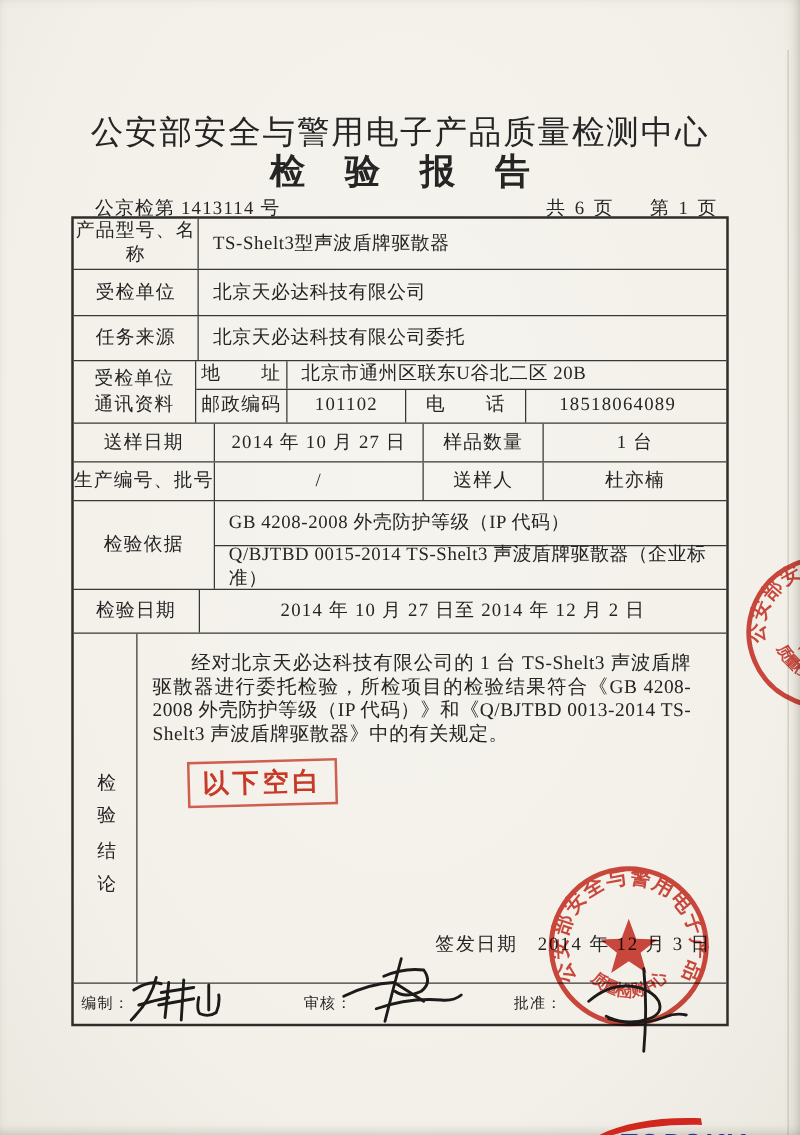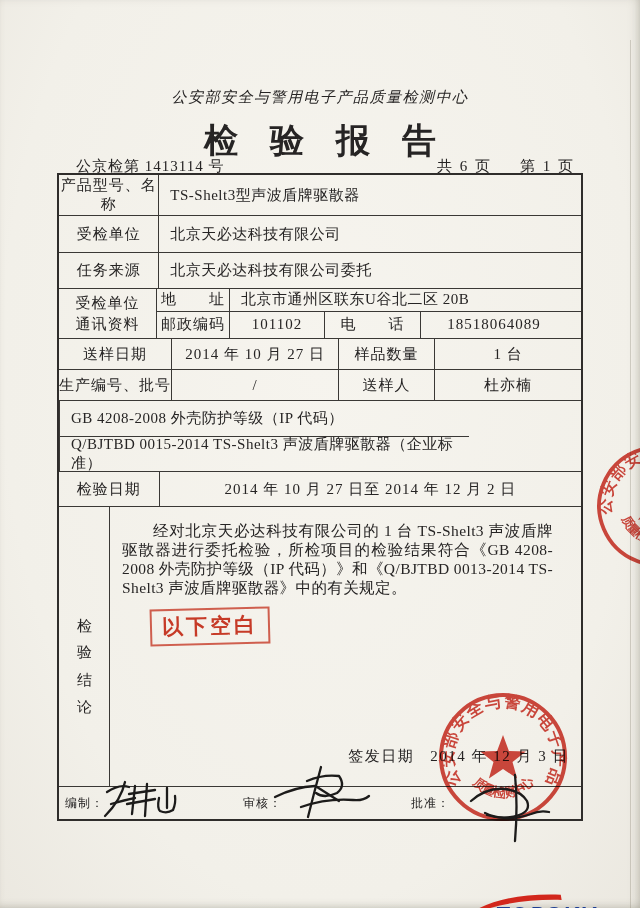--- a/index.html
+++ b/index.html
@@ -7,23 +7,23 @@
     position:relative;width:640px;height:908px;overflow:hidden;
     background:#f3f1ea;
     background-image:radial-gradient(ellipse at 50% 40%, #f6f4ee 0%, #f2f0e9 70%, #ebe8e0 100%);
     box-shadow:inset -6px 0 12px -6px rgba(90,85,70,.35), inset 0 -5px 10px -5px rgba(90,85,70,.28);
     font-family:"Liberation Serif","DejaVu Serif",serif;
     color:#262424;
   }
   .edge-line{position:absolute;right:9px;top:40px;bottom:0;width:1px;background:rgba(120,112,95,.28);}
   
   .org-title{position:absolute;left:0;top:88px;width:100%;text-align:center;
-    font-size:15px;letter-spacing:1.5px;font-weight:500;font-style:italic;}
+    font-size:26px;letter-spacing:1.5px;font-weight:500;}
   .report-title{position:absolute;left:0;top:118px;width:100%;text-align:center;
-    font-size:34px;font-weight:600;letter-spacing:32px;padding-left:32px;box-sizing:border-box;}
+    font-size:28px;font-weight:600;letter-spacing:32px;padding-left:32px;box-sizing:border-box;}
   .report-no{position:absolute;left:76px;top:157px;font-size:15px;letter-spacing:1px;}
   .pages{position:absolute;left:437px;top:157px;font-size:15px;display:flex;gap:28px;letter-spacing:2px;}
   
   .tbl{position:absolute;left:57px;top:173px;width:526px;box-sizing:border-box;
        border:2px solid #2f2d2b;}
   .row{display:flex;box-sizing:border-box;border-top:1px solid #3a3835;}
   .row:first-child{border-top:none;}
   .c{box-sizing:border-box;border-left:1px solid #3a3835;display:flex;align-items:center;
      font-size:15px;line-height:1.25;}
   .c:first-child{border-left:none;}
@@ -121,20 +121,21 @@
     </div>
 
     <div class="row" style="height:31px;">
       <div class="c lab w-a">生产编号、批号</div>
       <div class="c ctr w-b">/</div>
       <div class="c lab w-c">送样人</div>
       <div class="c ctr w-d">杜亦楠</div>
     </div>
 
     <div class="row" style="height:71px;">
+      <div class="c lab w-a">检验依据</div>
       <div style="width:410px;display:flex;flex-direction:column;box-sizing:border-box;border-left:1px solid #3a3835;">
         <div class="c val" style="height:36px;border-left:none;width:100%;">GB 4208-2008 外壳防护等级（IP 代码）</div>
         <div class="c val" style="height:35px;border-left:none;border-top:1px solid #3a3835;width:100%;">Q/BJTBD 0015-2014 TS-Shelt3 声波盾牌驱散器（企业标准）</div>
       </div>
     </div>
 
     <div class="row" style="height:35px;">
       <div class="c lab w-a">检验日期</div>
       <div class="c ctr w-bcd">2014 年 10 月 27 日至 2014 年 12 月 2 日</div>
     </div>

